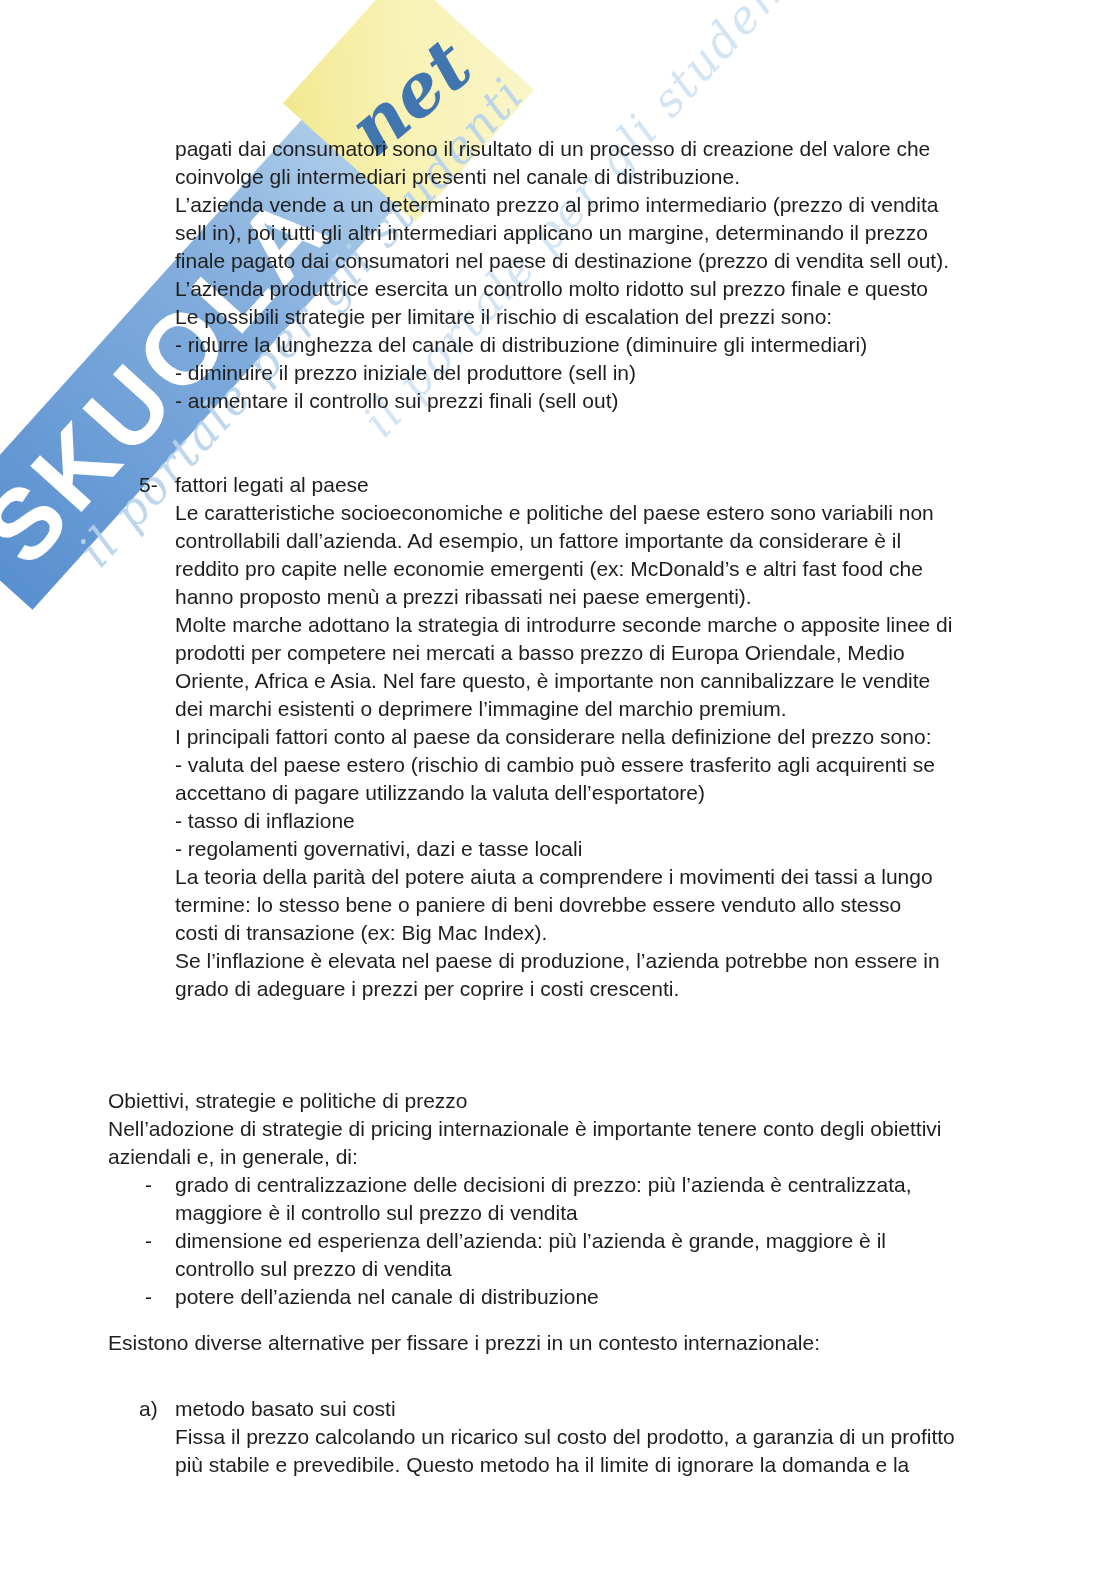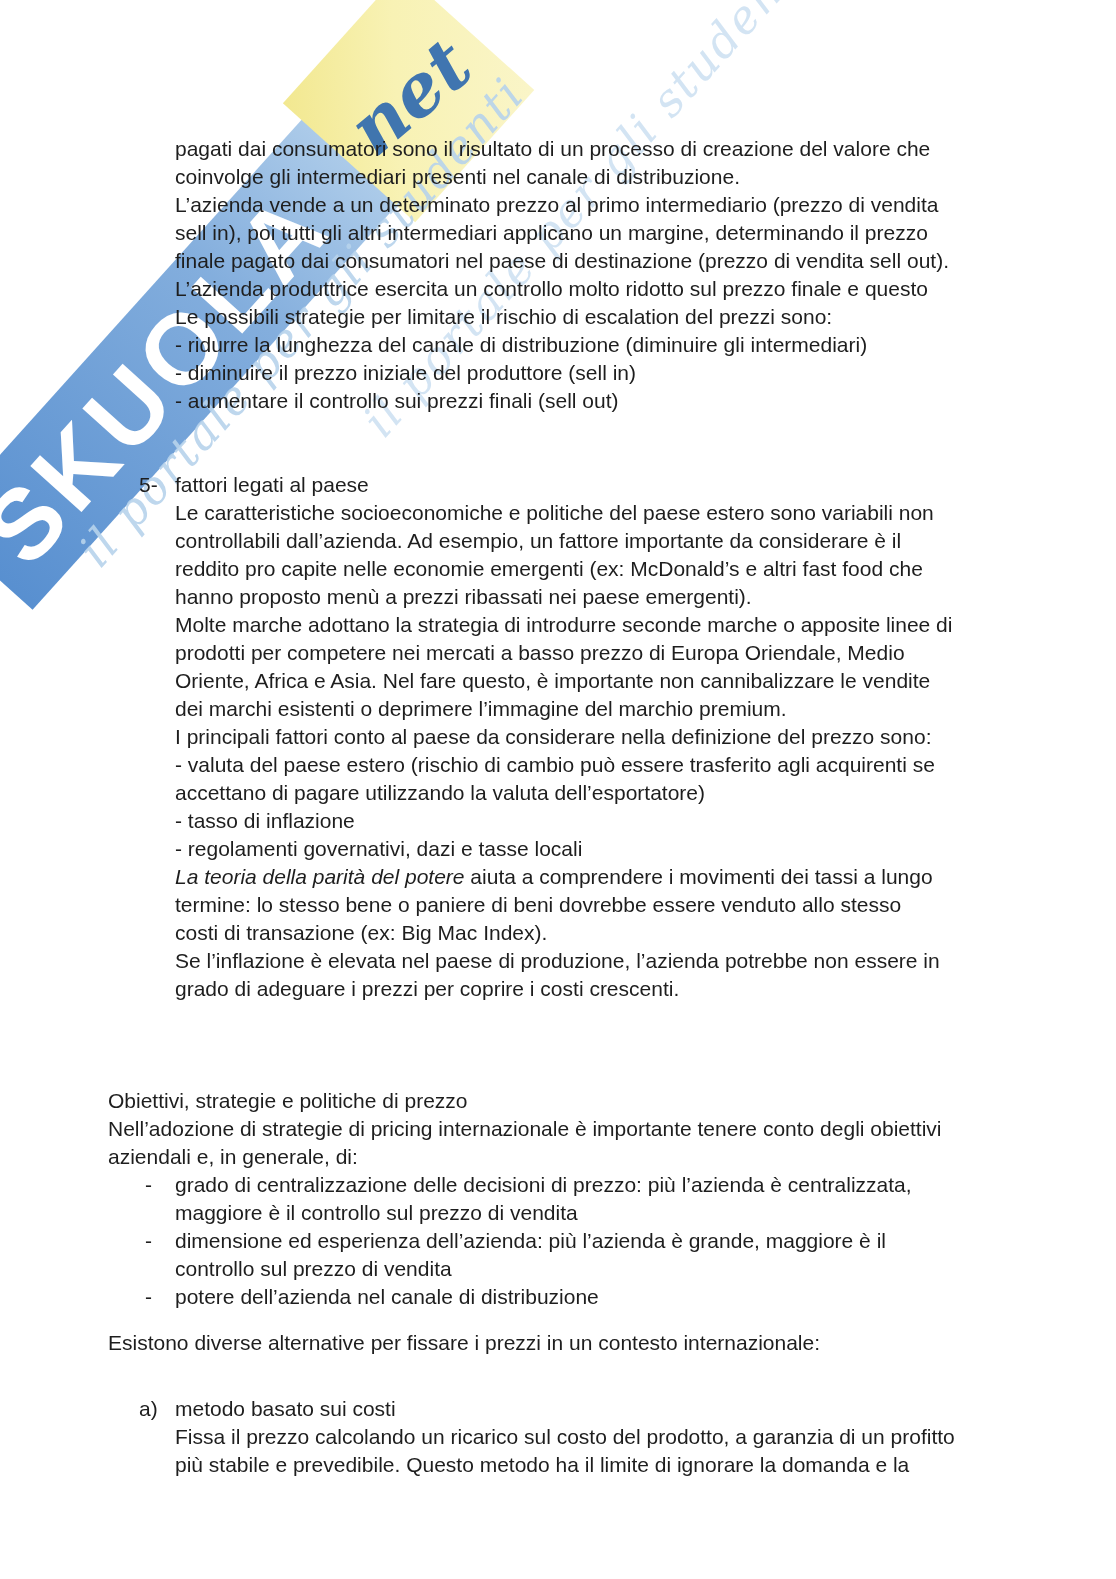--- a/index.html
+++ b/index.html
@@ -31,21 +31,21 @@
   .wm-tag{
     position:absolute;font-family:"DejaVu Serif", serif;font-style:italic;
     font-size:46px;letter-spacing:2px;color:#b7d3ec;white-space:pre;
     transform:rotate(-48deg);transform-origin:left center;
   }
   .wm-tag1{left:88px;top:532px;opacity:0.9;}
   .wm-tag2{left:372px;top:402px;opacity:0.6;}
   
   .text-layer{position:absolute;inset:0;z-index:2;font-size:21px;}
   .line{white-space:pre;height:28px;line-height:28px;}
-  .em{font-style:italic;text-align:right;}
+  .em{text-align:right;}
   .block{position:absolute;}
   .para1{left:175px;top:135px;}
   .sec5{left:175px;top:471px;}
   .marker{white-space:pre;line-height:28px;}
   .m-out{position:absolute;left:-36px;top:0;}
   .obj{left:108px;top:1087px;}
   .bullet{position:relative;padding-left:67px;}
   .bullet .marker{position:absolute;left:37px;top:0;}
   .alt{left:108px;top:1329px;}
   .meta{left:175px;top:1395px;}

